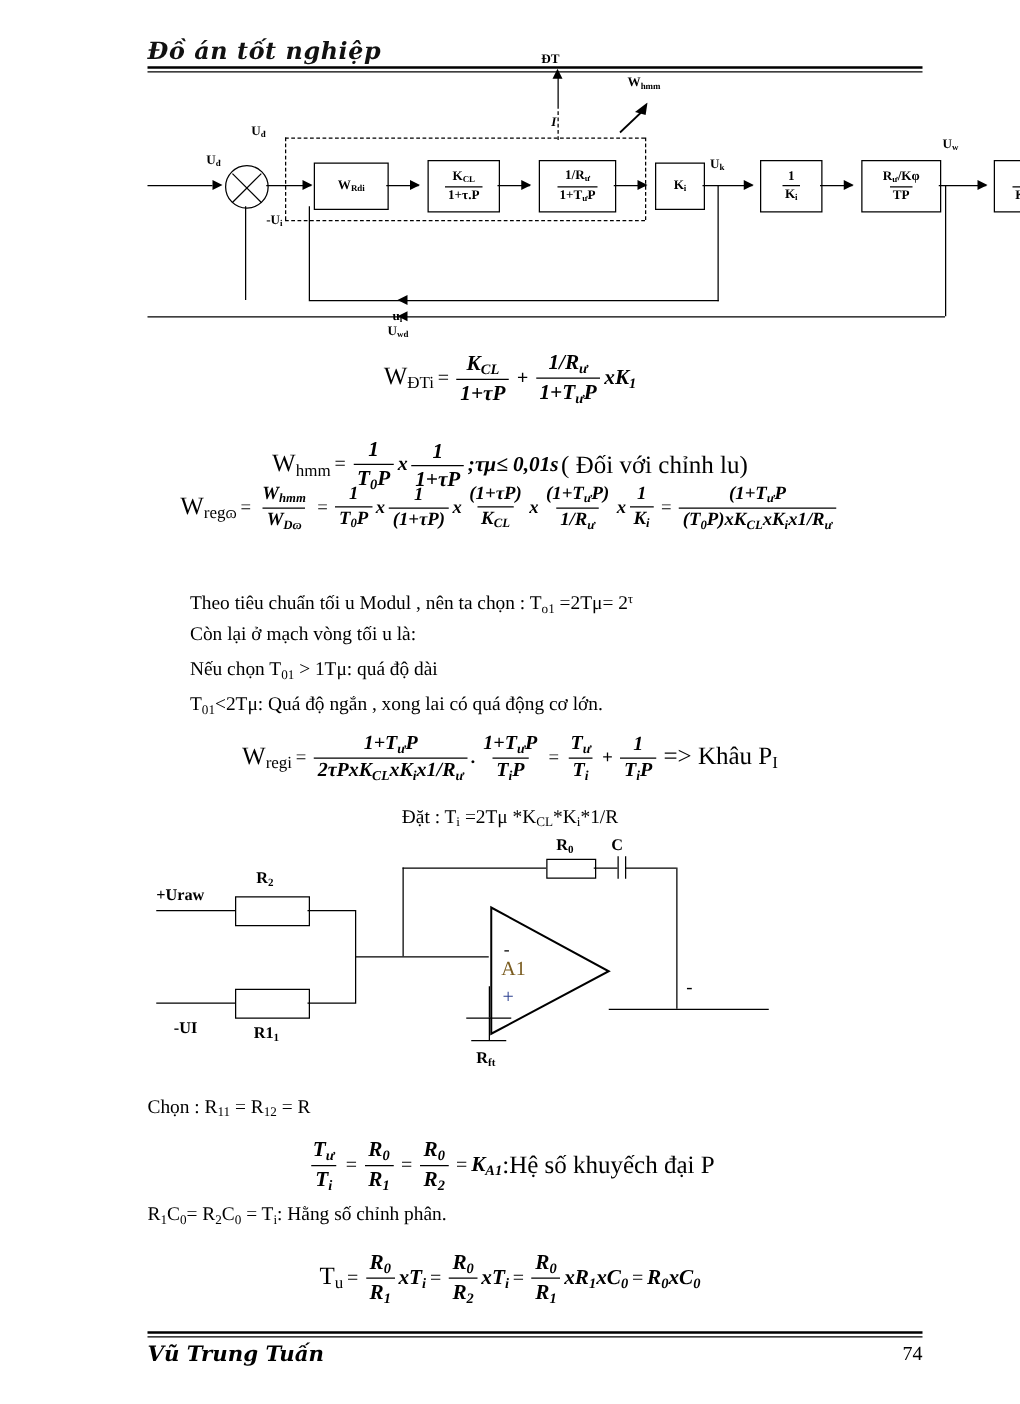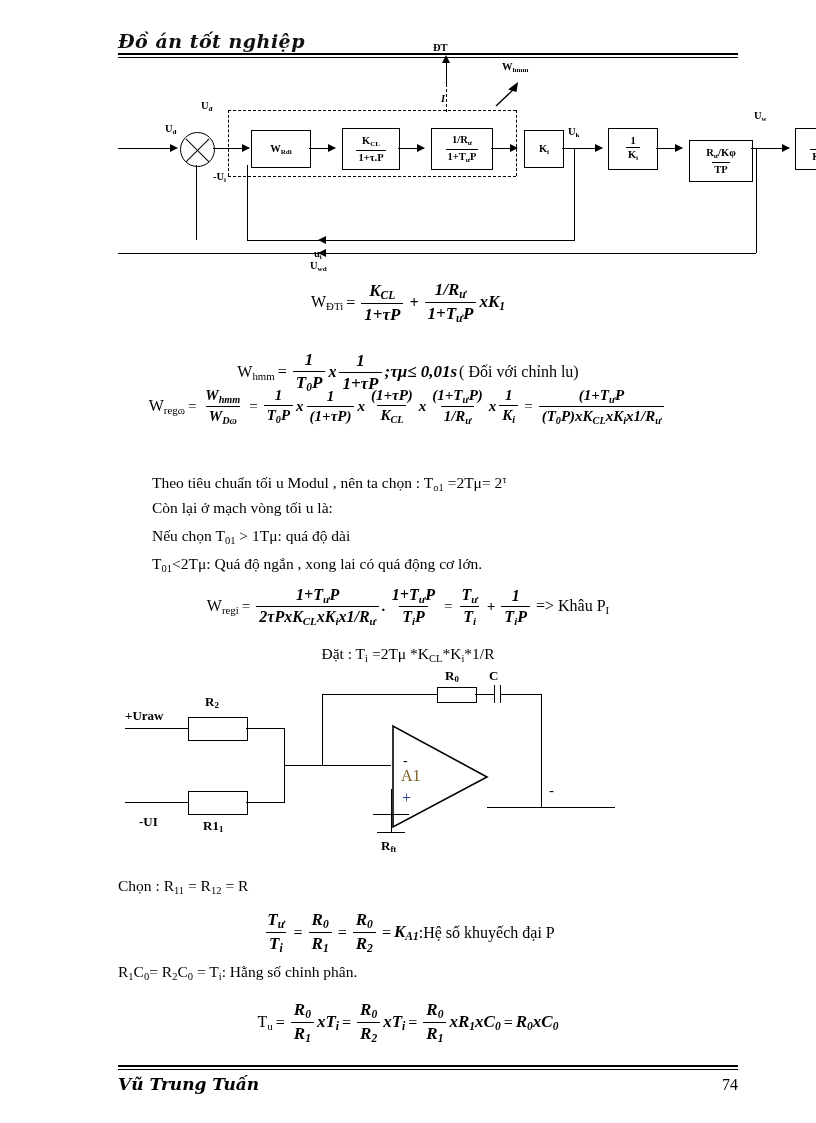--- a/index.html
+++ b/index.html
@@ -11,41 +11,41 @@
   .page{position:absolute;left:0;top:0;width:816px;height:921px;border-radius:29px;}
 
   
   .hdr{position:absolute;left:118px;top:30px;width:620px;}
   .hdr-text{font-family:"DejaVu Serif", serif;font-style:italic;font-weight:bold;
     font-size:19px;letter-spacing:.5px;color:#111;line-height:22px;}
   .rule-dbl{border-top:2px solid #000;border-bottom:1px solid #000;height:2px;margin-top:1px;}
 
   .ftr{position:absolute;left:118px;top:1064px;width:620px;}
   .ftr .rule-dbl{margin-bottom:4px;}
-  .ftr-row{display:flex;justify-content:space-between;align-items:flex-end;}
+  .ftr-row{display:flex;justify-content:space-between;align-items:center;}
   .ftr-name{font-family:"DejaVu Serif", serif;font-style:italic;font-weight:bold;font-size:17px;}
   .ftr-page{font-size:16px;}
 
   
   .txt{position:absolute;font-size:15.5px;line-height:20px;white-space:nowrap;}
   .ctr{position:absolute;text-align:center;}
 
   sub{font-size:.68em;vertical-align:-.28em;}
   sup{font-size:.68em;vertical-align:.5em;}
 
   
   .math{font-family:"Liberation Serif", serif;font-size:16px;}
   .mb{font-weight:bold;font-style:italic;}
   .row{display:inline-flex;align-items:center;vertical-align:middle;}
   .frac{display:inline-flex;flex-direction:column;align-items:center;
         vertical-align:middle;margin:0 3px;}
   .frac .num{padding:0 3px 1px 3px;}
   .frac .den{padding:1px 3px 0 3px;border-top:1.6px solid #000;}
   .op{margin:0 3px;}
-  .lbl{font-size:16px;}
+  .lbl{font-size:20px;}
 
   
   .diagram{position:absolute;left:118px;top:66px;width:700px;height:210px;}
   .box{position:absolute;border:1.2px solid #000;background:#fff;
        display:flex;align-items:center;justify-content:center;font-size:11px;}
   .ln{position:absolute;background:#000;}
   .h{height:1.2px;}
   .v{width:1.2px;}
   .dash-h{position:absolute;height:0;border-top:1.4px dashed #000;}
   .dash-v{position:absolute;width:0;border-left:1.4px dashed #000;}
@@ -162,21 +162,21 @@
 
     <div class="box" style="left:490px;top:62px;width:48px;height:40px;">
       <span class="bfrac" style="font-size:10.5px;font-weight:bold;">
         <span class="n">1</span>
         <span class="d"><span>K</span><sub>i</sub></span>
       </span>
     </div>
     <div class="ln h" style="left:538px;top:82px;width:26px;"></div>
     <div class="arrow-r" style="left:557px;top:77.5px;"></div>
 
-    <div class="box" style="left:571px;top:62px;width:62px;height:40px;margin-top:12px;">
+    <div class="box" style="left:571px;top:62px;width:62px;height:40px;">
       <span class="bfrac" style="font-size:10.5px;font-weight:bold;">
         <span class="n"><span>R</span><sub>ư</sub><span>/Kφ</span></span>
         <span class="d">TP</span>
       </span>
     </div>
 
     <div class="ln h" style="left:633px;top:82px;width:38px;"></div>
     <div class="arrow-r" style="left:664px;top:77.5px;"></div>
     <div class="dtag" style="left:636px;top:44px;">
       <span>U</span><sub>w</sub>

